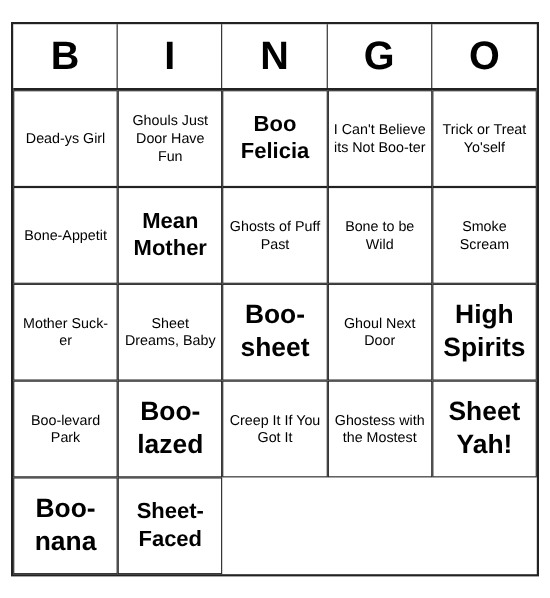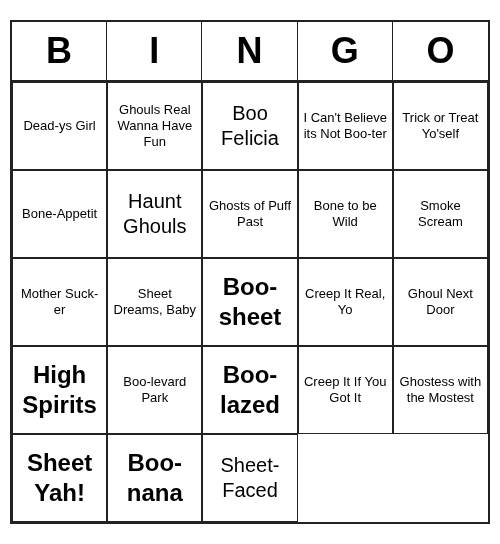--- a/index.html
+++ b/index.html
@@ -45,53 +45,52 @@
       align-items: center;
       text-align: center;
       padding: 4px;
       min-height: 88px;
       font-size: 13px;
       line-height: 1.25;
       word-break: break-word;
     }
     .bingo-cell.large-text {
       font-size: 20px;
-      font-weight: normal;
+      font-weight: bold;
     }
     .bingo-cell.xl-text {
       font-size: 24px;
       font-weight: bold;
     }
   </style>
 </head>
 <body>
 
 <div class="bingo-card">
   <div class="bingo-header">
   <div class="bingo-header-cell">B</div>
       <div class="bingo-header-cell">I</div>
       <div class="bingo-header-cell">N</div>
       <div class="bingo-header-cell">G</div>
       <div class="bingo-header-cell">O</div>
     </div>
   <div class="bingo-grid">
   <div class="bingo-cell">Dead-ys Girl</div>
-      <div class="bingo-cell">Ghouls Real Wanna Have Fun</div>
+      <div class="bingo-cell">Ghouls Just Door Have Fun</div>
       <div class="bingo-cell large-text">Boo Felicia</div>
       <div class="bingo-cell">I Can't Believe its Not Boo-ter</div>
       <div class="bingo-cell">Trick or Treat Yo'self</div>
       <div class="bingo-cell">Bone-Appetit</div>
-      <div class="bingo-cell large-text">Haunt Ghouls</div>
+      <div class="bingo-cell large-text">Mean Mother</div>
       <div class="bingo-cell">Ghosts of Puff Past</div>
       <div class="bingo-cell">Bone to be Wild</div>
       <div class="bingo-cell">Smoke Scream</div>
       <div class="bingo-cell">Mother Suck-er</div>
       <div class="bingo-cell">Sheet Dreams, Baby</div>
       <div class="bingo-cell xl-text">Boo-sheet</div>
-      <div class="bingo-cell">Creep It Real, Yo</div>
       <div class="bingo-cell">Ghoul Next Door</div>
       <div class="bingo-cell xl-text">High Spirits</div>
       <div class="bingo-cell">Boo-levard Park</div>
       <div class="bingo-cell xl-text">Boo-lazed</div>
       <div class="bingo-cell">Creep It If You Got It</div>
       <div class="bingo-cell">Ghostess with the Mostest</div>
       <div class="bingo-cell xl-text">Sheet Yah!</div>
       <div class="bingo-cell xl-text">Boo-nana</div>
       <div class="bingo-cell large-text">Sheet-Faced</div>
     </div>

